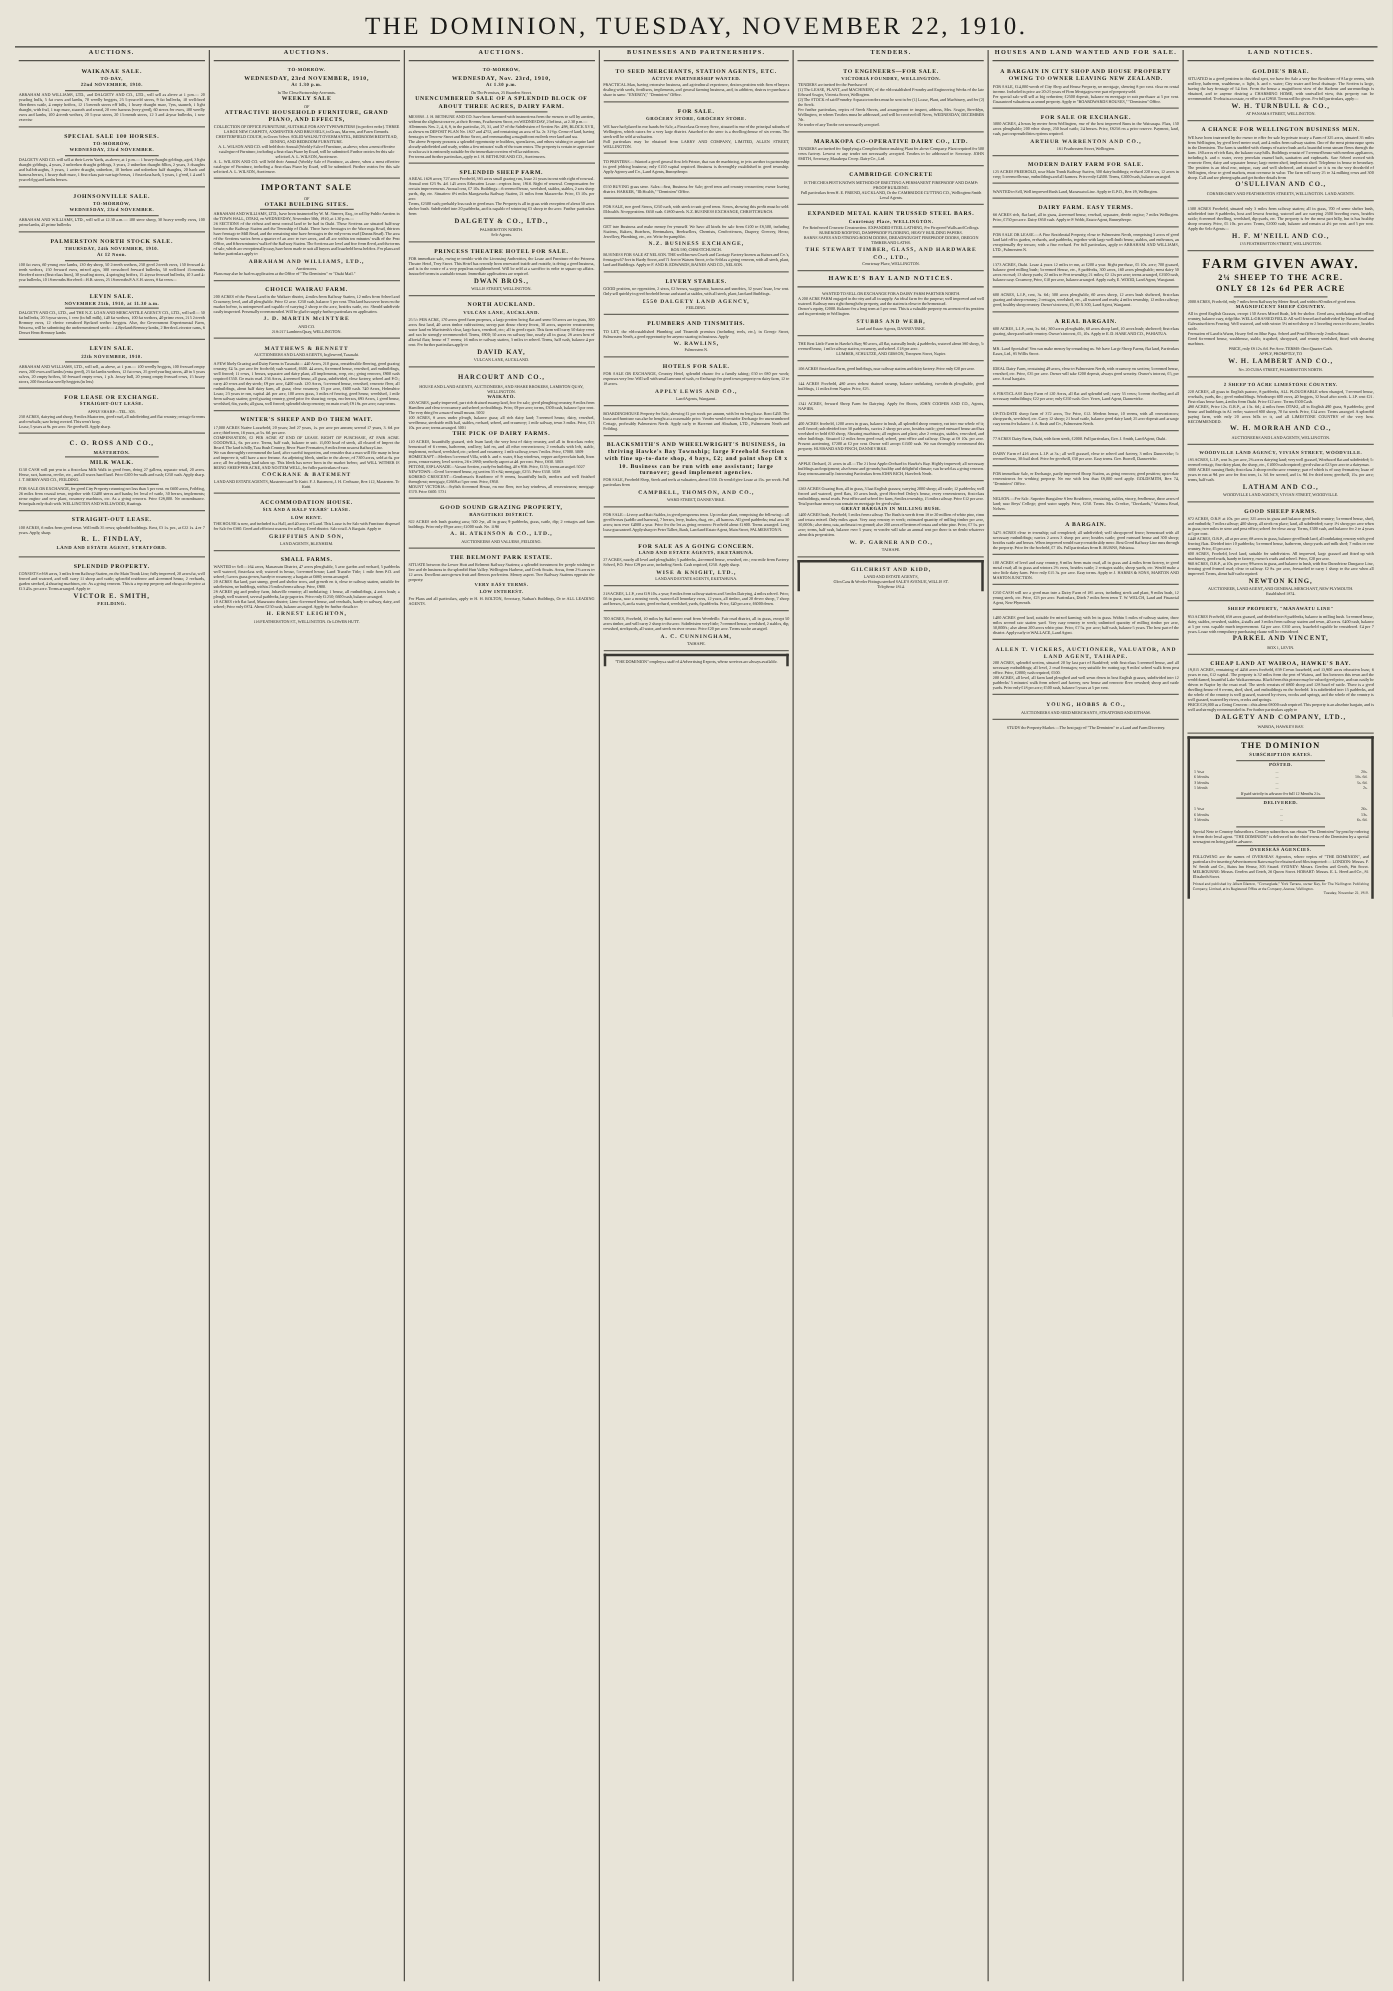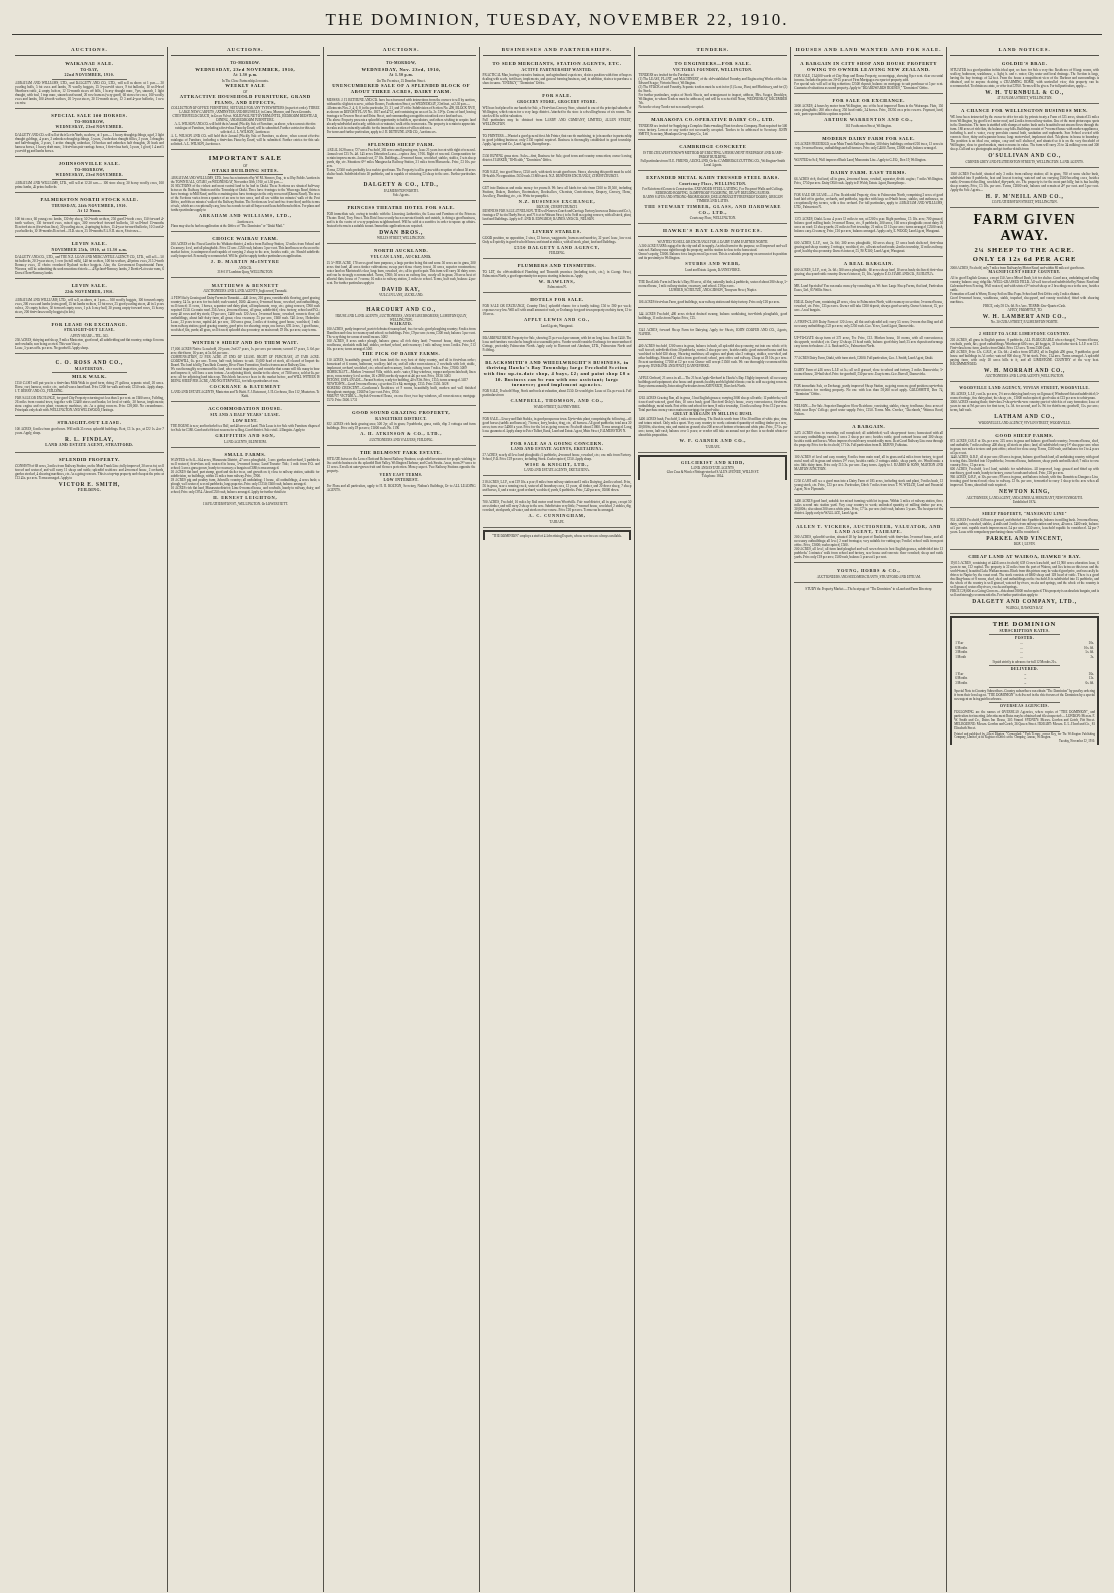--- a/index.html
+++ b/index.html
@@ -16,27 +16,27 @@
     margin: 0 auto;
     background: #e8e4d8;
     position: relative;
     box-sizing: border-box;
     padding: 10px 12px 6px 12px;
     overflow: hidden;
   }
   .masthead {
     text-align: center;
     font-family: "Liberation Serif", serif;
-    font-size: 17px;
+    font-size: 20px;
     letter-spacing: 2px;
     font-weight: normal;
     color: #1a1a18;
     padding-bottom: 4px;
     border-bottom: 1.5px solid #3a3a35;
-    margin-bottom: 12px;
+    margin-bottom: 2px;
   }
   .columns {
     display: flex;
     width: 100%;
     height: 1545px;
     align-items: stretch;
   }
   .col {
     flex: 1 1 0;
     border-right: 1px solid #54524a;
@@ -73,21 +73,21 @@
     letter-spacing: 0.6px;
     line-height: 1.25;
     margin-bottom: 1px;
     color: #17170f;
   }
   .ttl.big {
     font-size: 6.6px;
     letter-spacing: 1px;
   }
   .ttl.huge {
-    font-size: 14px;
+    font-size: 11px;
     letter-spacing: 1.2px;
     line-height: 1.15;
   }
   .sub {
     text-align: center;
     font-size: 3.8px;
     letter-spacing: 0.4px;
     margin-bottom: 1px;
     font-weight: bold;
   }

